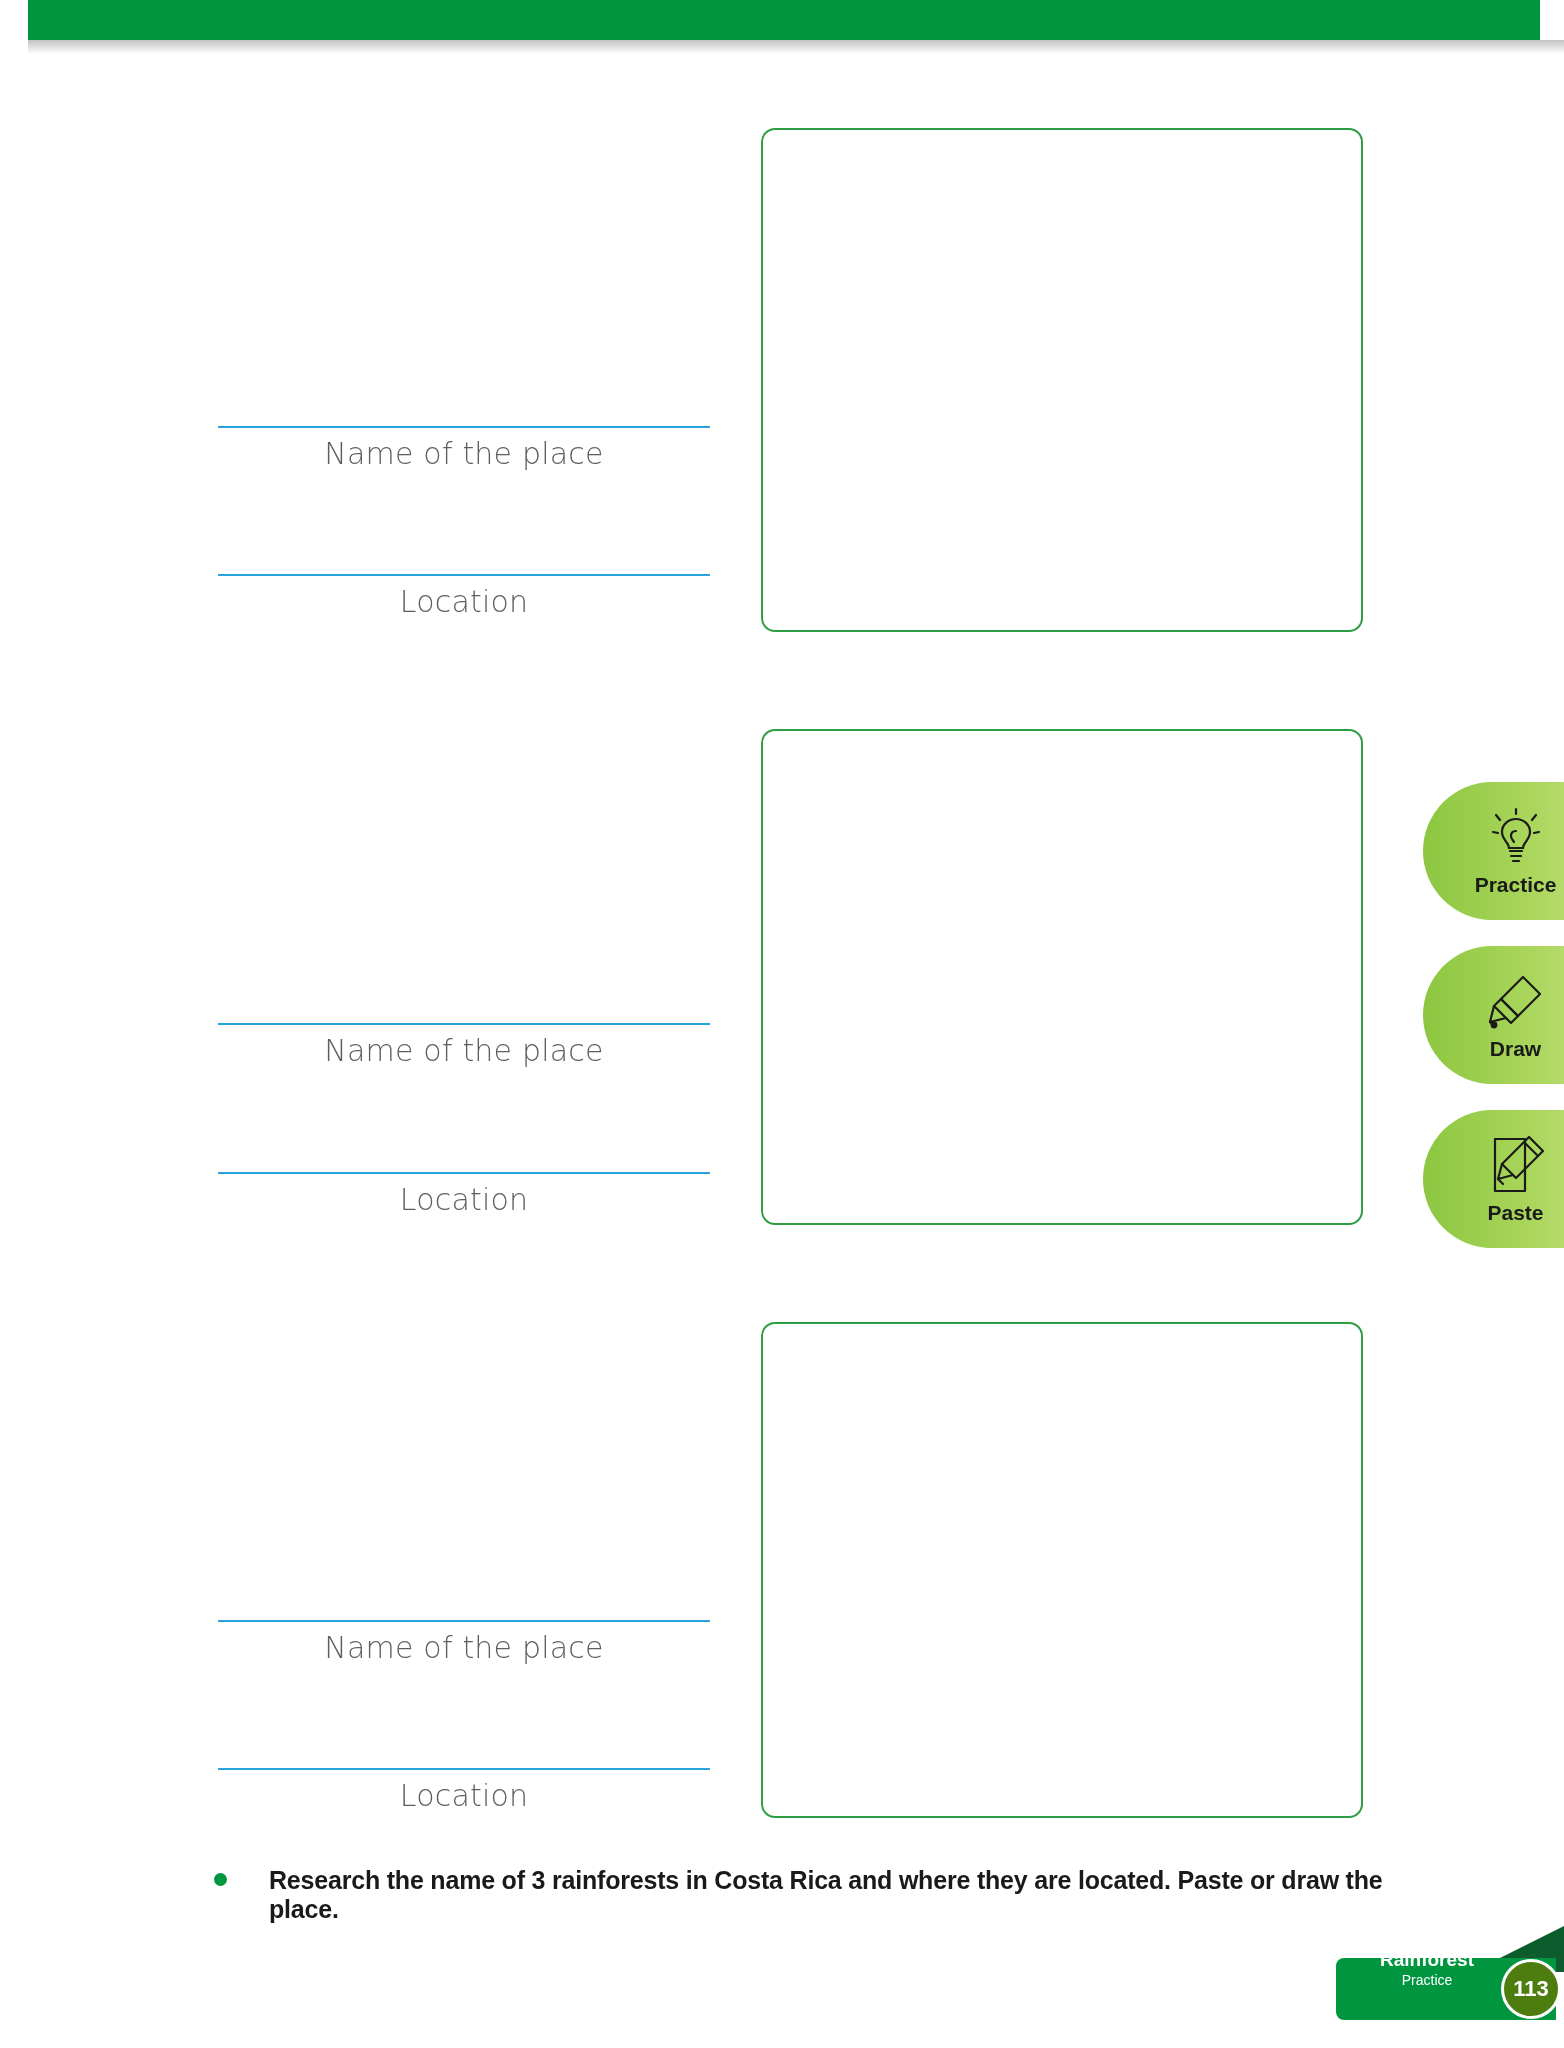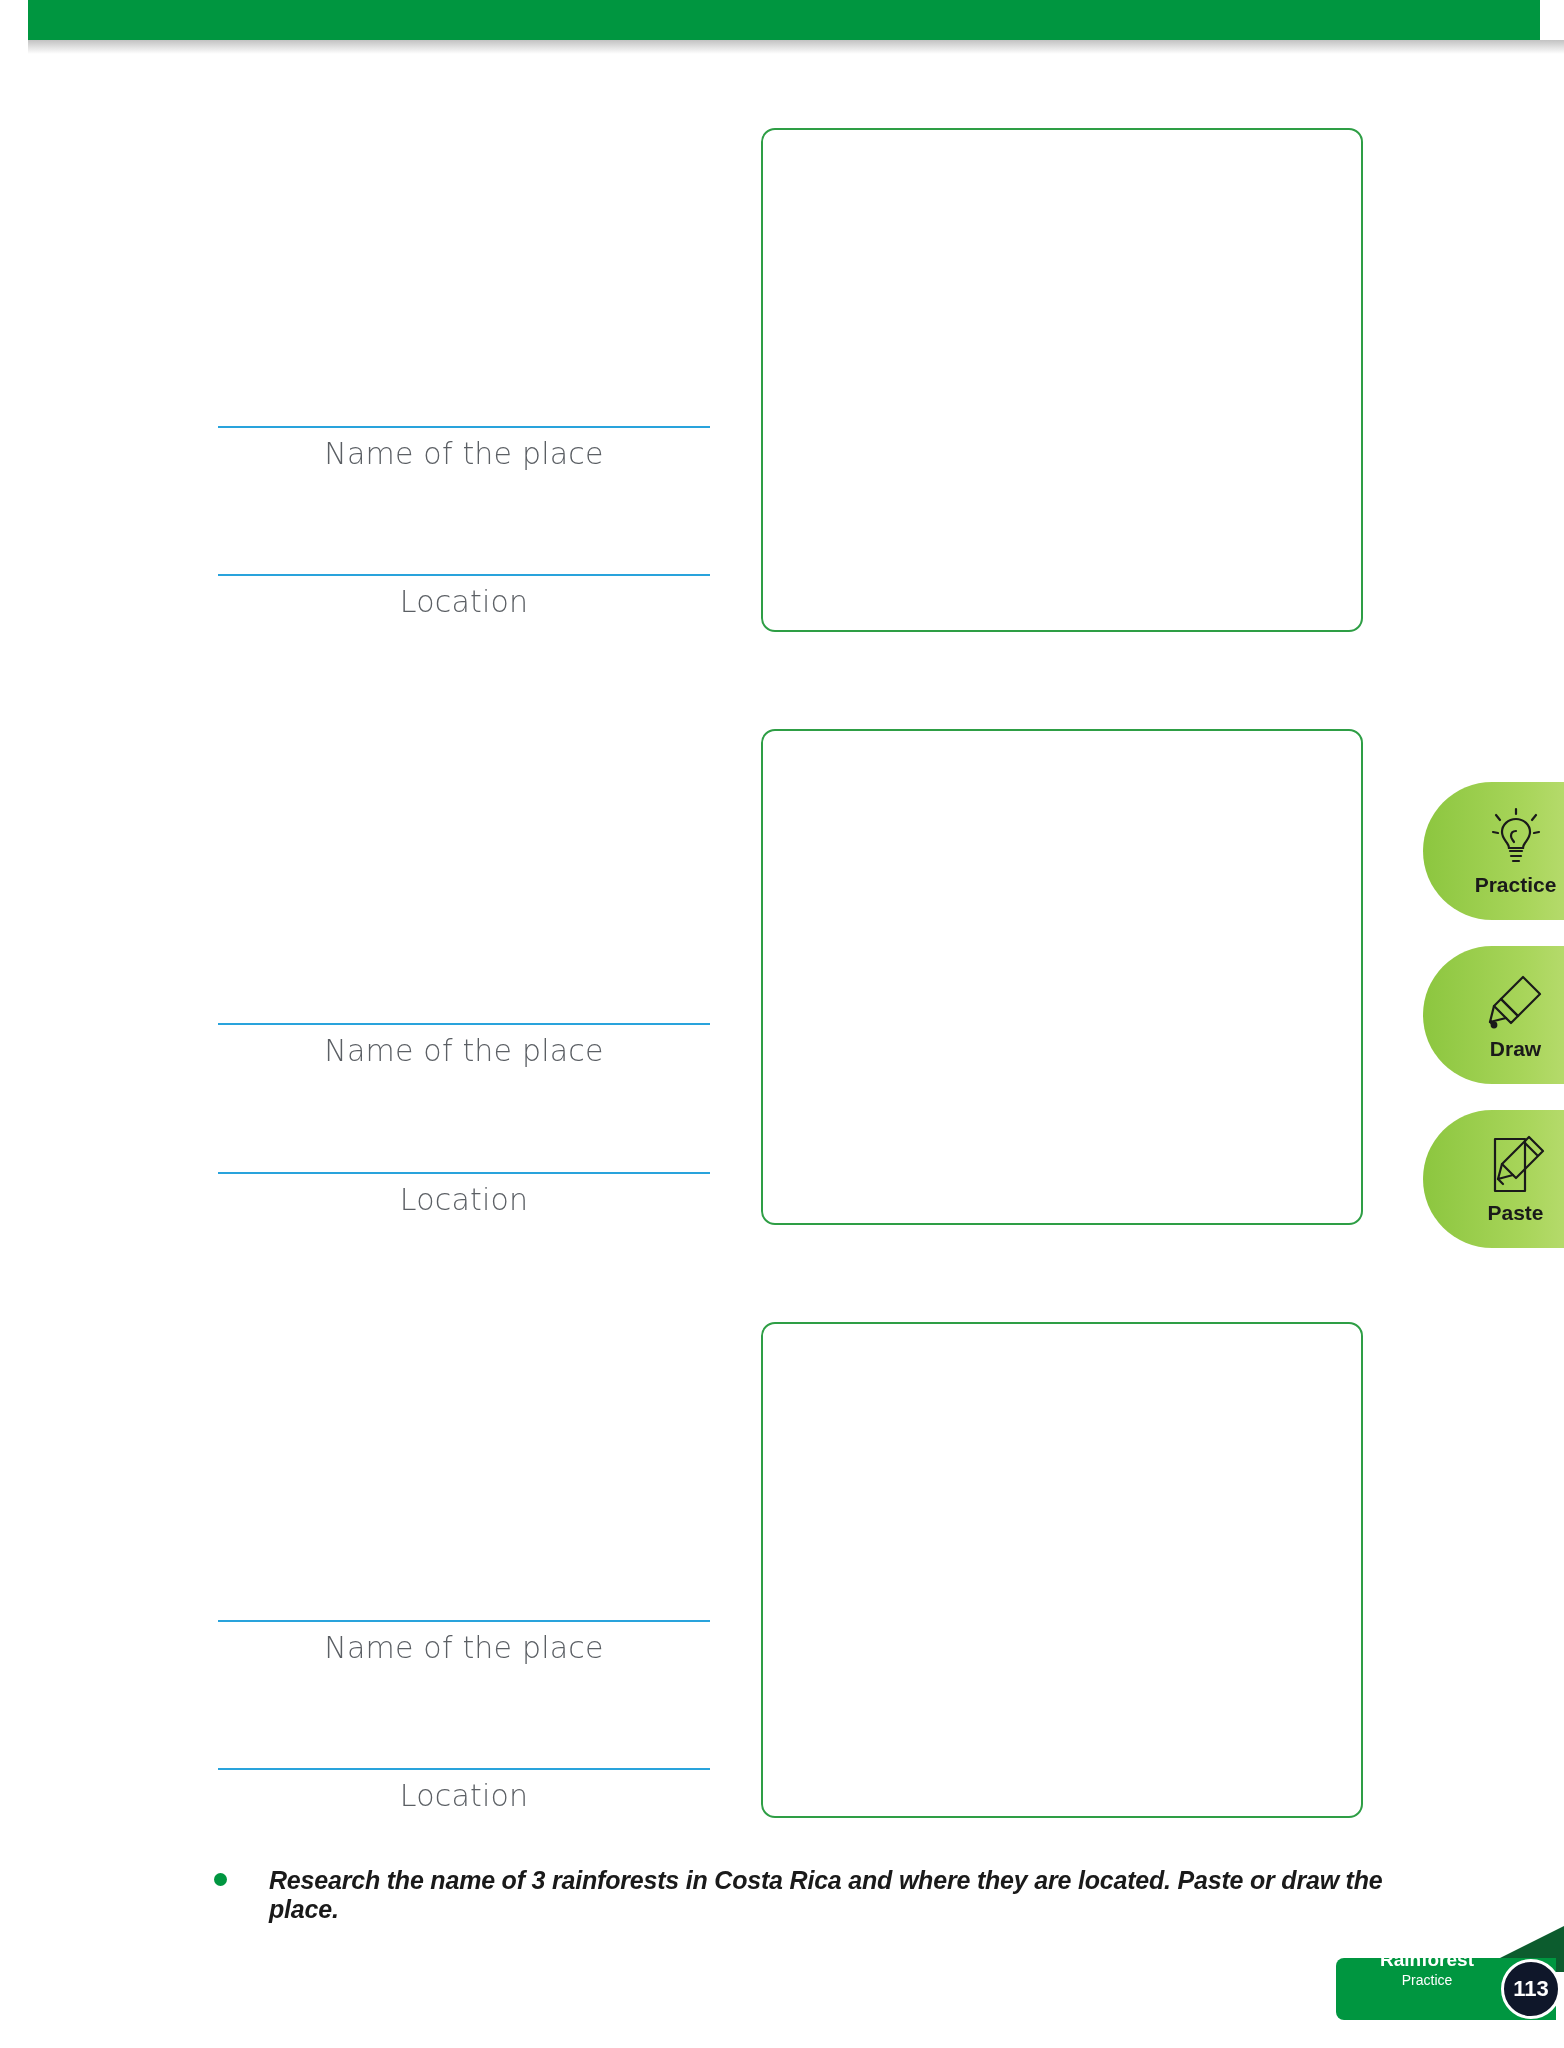--- a/index.html
+++ b/index.html
@@ -123,21 +123,20 @@
   .tab-draw     { top: 1110px; }
 
   
   .instruction {
     position: absolute;
     left: 186px;
     top: 1866px;
     width: 1200px;
     display: flex;
     align-items: baseline;
-    font-style: italic;
   }
   .bullet {
     width: 13px;
     height: 13px;
     border-radius: 50%;
     background: #009640;
     margin-right: 42px;
     flex: none;
     position: relative;
     top: -3px;
@@ -195,21 +194,21 @@
     font-weight: normal;
     font-family: "Liberation Sans", sans-serif;
   }
   .footer-page {
     position: absolute;
     left: 165px;
     top: 47px;
     width: 60px;
     height: 60px;
     border-radius: 50%;
-    background: #0f172a;
+    background: #4d7c0f;
     border: 3px solid #ffffff;
     color: #ffffff;
     font-size: 22px;
     font-weight: bold;
     display: flex;
     align-items: center;
     justify-content: center;
     box-sizing: border-box;
     font-family: "Liberation Sans", sans-serif;
   }

